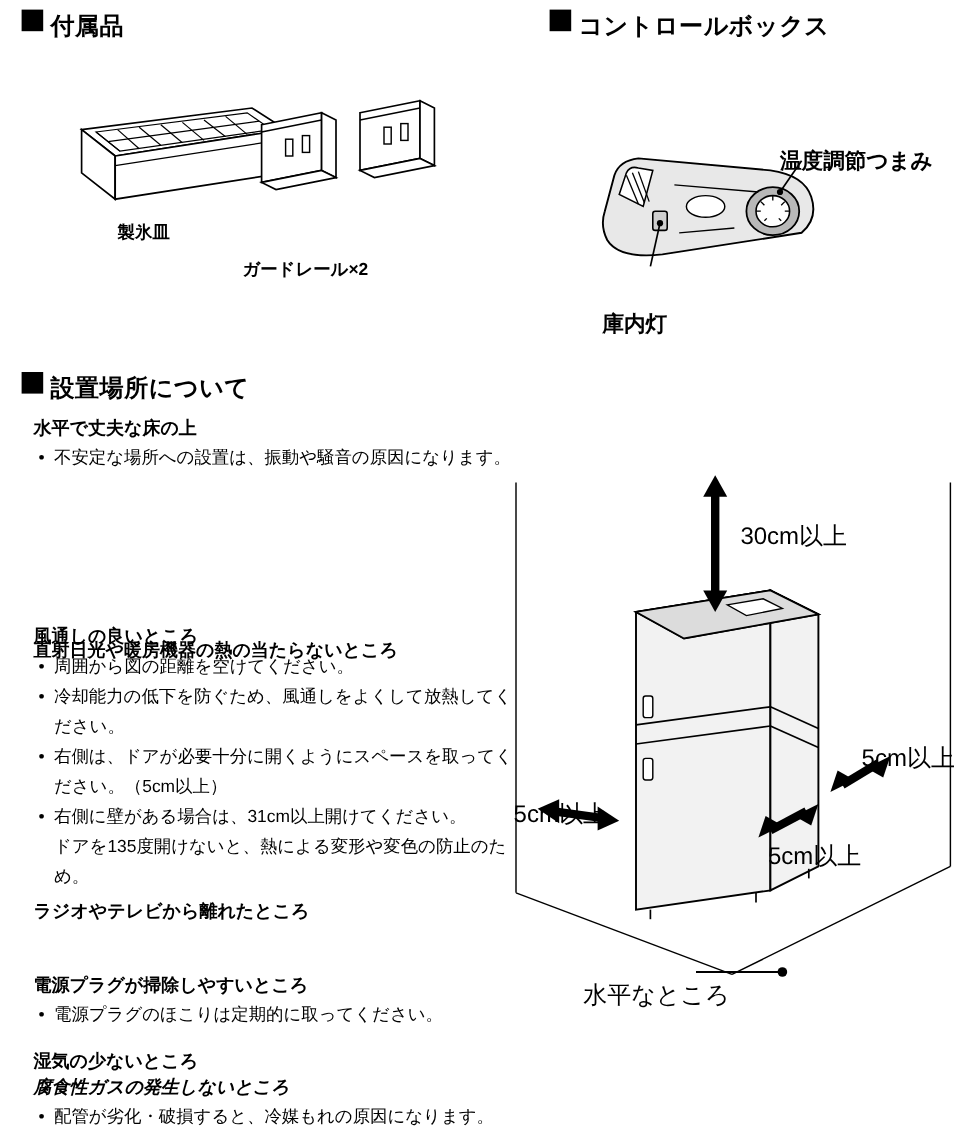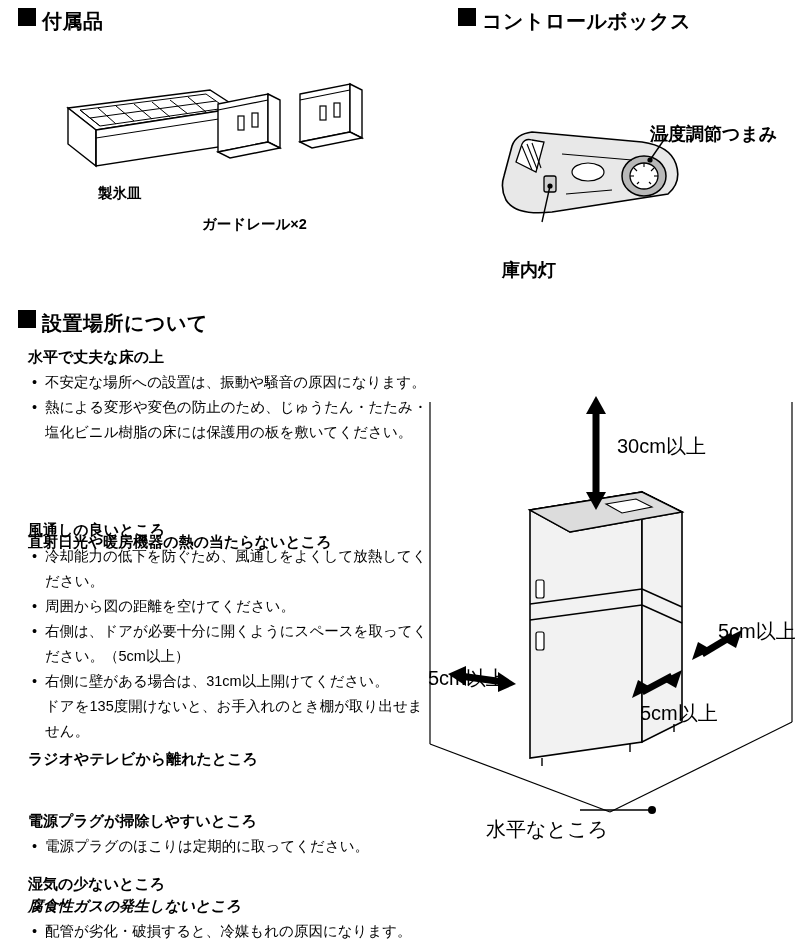--- a/index.html
+++ b/index.html
@@ -205,31 +205,30 @@
   <div class="label" style="left:650px; top:122px;">温度調節つまみ</div>
   <div class="label" style="left:502px; top:258px;">庫内灯</div>
 
   <div class="sec-head" style="left:18px; top:310px;">
     <span class="sq"></span><span>設置場所について</span>
   </div>
 
   <div class="sub-head" style="left:28px; top:348px;">水平で丈夫な床の上</div>
   <div class="bullets" style="left:30px; top:370px; width:400px;">
     <div class="li">不安定な場所への設置は、振動や騒音の原因になります。</div>
-    <div class="li">熱による変形や変色の防止のため、じゅうたん・たたみ・塩化ビニル樹脂の床には保護用の板を敷いてください。</div>
   </div>
 
   <div class="sub-head" style="left:28px; top:498px;margin-top:35px;">直射日光や暖房機器の熱の当たらないところ</div>
   <div class="sub-head" style="left:28px; top:521px;">風通しの良いところ</div>
   <div class="bullets" style="left:30px; top:544px; width:400px;">
+    <div class="li">周囲から図の距離を空けてください。</div>
     <div class="li">冷却能力の低下を防ぐため、風通しをよくして放熱してください。</div>
-    <div class="li">周囲から図の距離を空けてください。</div>
     <div class="li">右側は、ドアが必要十分に開くようにスペースを取ってください。（5cm以上）</div>
     <div class="li">右側に壁がある場合は、31cm以上開けてください。</div>
-    <div class="li nobullet">ドアを135度開けないと、お手入れのとき棚が取り出せません。</div>
+    <div class="li nobullet">ドアを135度開けないと、熱による変形や変色の防止のため。</div>
   </div>
 
   <div class="sub-head" style="left:28px; top:750px;">ラジオやテレビから離れたところ</div>
 
   <div class="sub-head" style="left:28px; top:812px;">電源プラグが掃除しやすいところ</div>
   <div class="bullets" style="left:30px; top:834px; width:400px;">
     <div class="li">電源プラグのほこりは定期的に取ってください。</div>
   </div>
 
   <div class="sub-head" style="left:28px; top:875px;">湿気の少ないところ</div>

